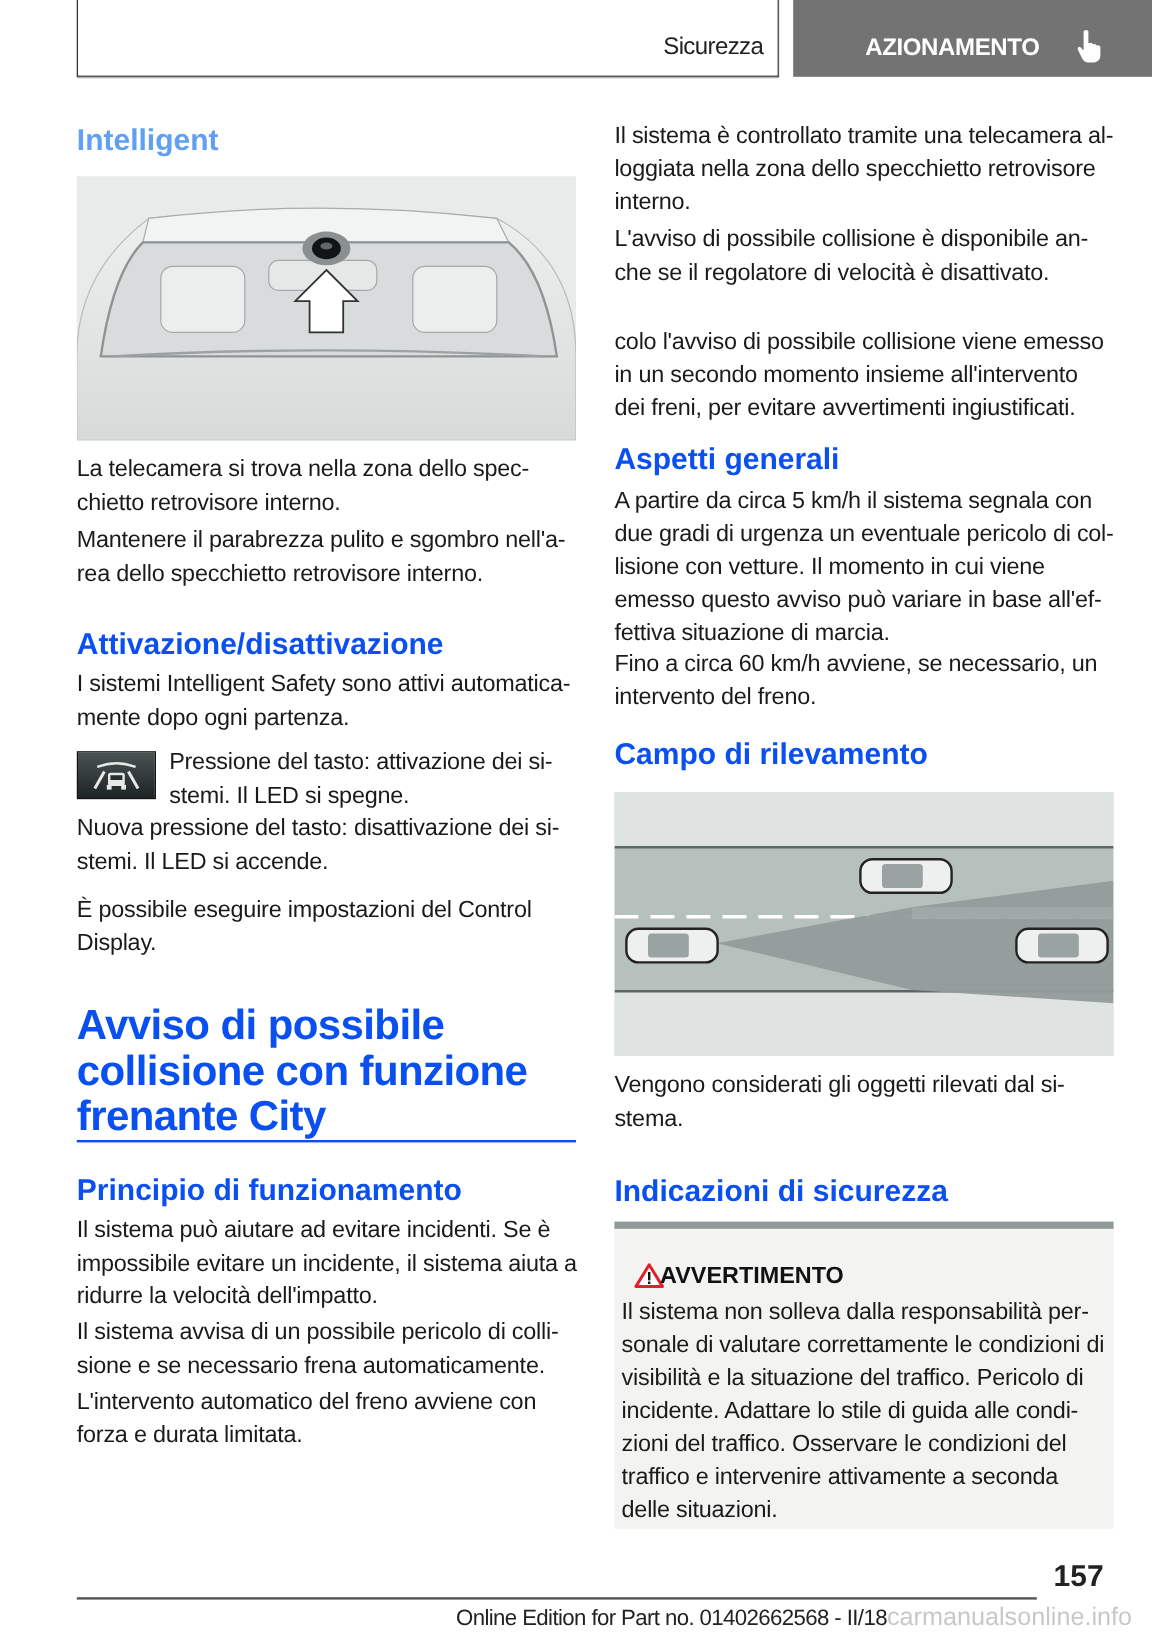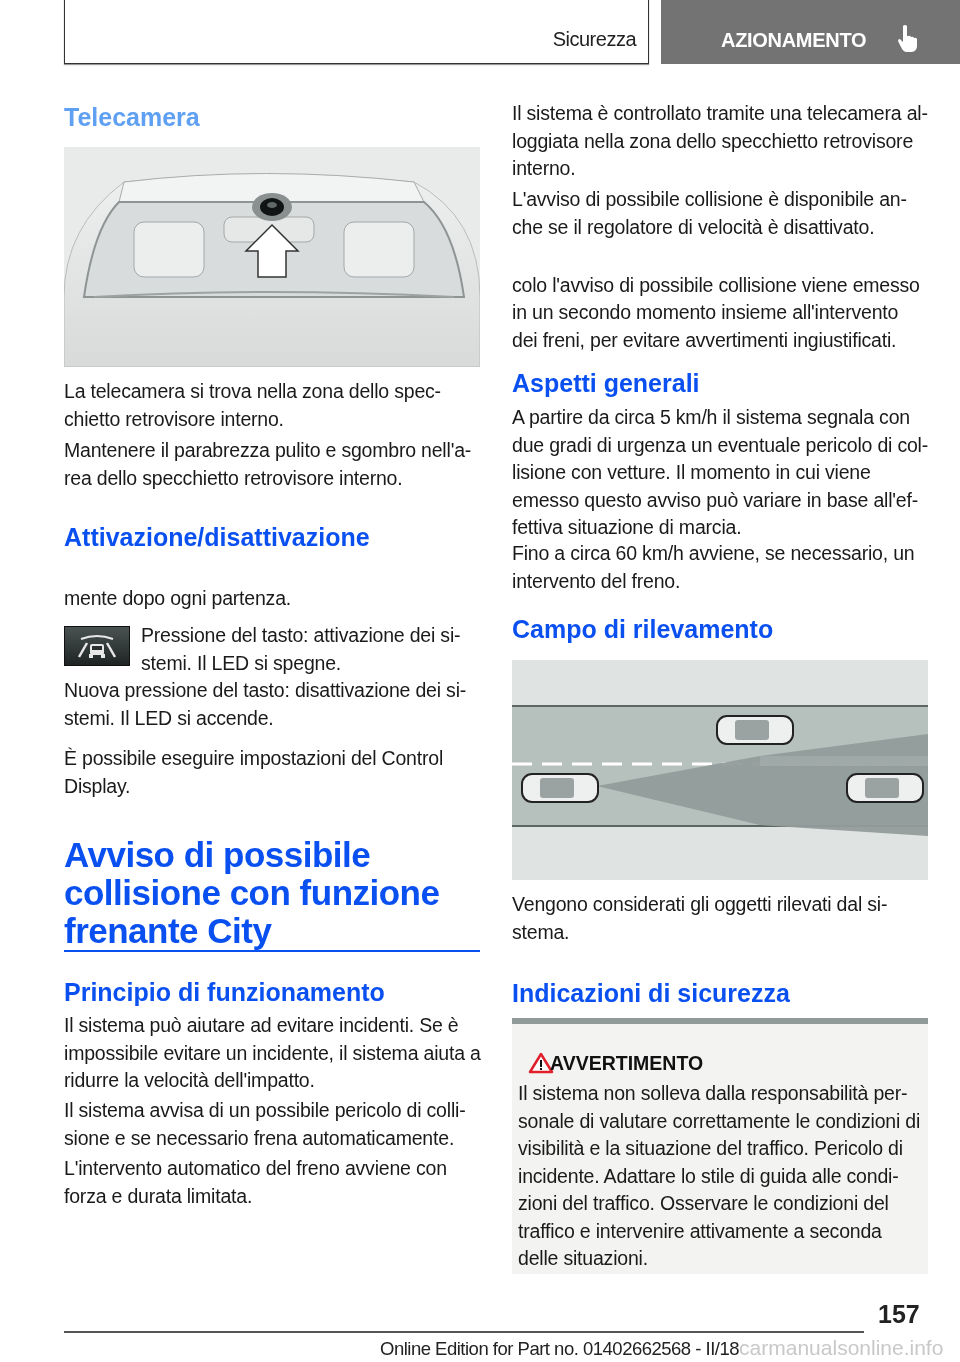--- a/index.html
+++ b/index.html
@@ -45,21 +45,21 @@
 <div class="hdr-left">
   <span>Sicurezza</span>
 </div>
 <div class="hdr-right">
   <span class="t">AZIONAMENTO</span>
   <svg class="hand" width="22" height="30" viewBox="0 0 22 30">
     <path d="M6 2 q2-2 4 0 v10 h1 q2-1 3 1 q2-1 3 1 q2-1 3 1 v7 q0 5 -5 6 h-5 q-4 0 -6 -5 l-3 -6 q0-2 2-2 l3 3 z" fill="#fff"></path>
   </svg>
 </div>
 
-<h2 class="h2 light" style="left:64px; top:103px;">Telecamera</h2>
+<h2 class="h2 light" style="left:64px; top:103px;">Intelligent</h2>
 
 <div class="fig" style="left:64px; top:147px; width:416px; height:220px; background:#e6e8e8;">
   <svg width="416" height="220" viewBox="0 0 416 220">
     <defs>
       <linearGradient id="bodyg" x1="0" y1="0" x2="0" y2="1">
         <stop offset="0" stop-color="#eef0f0"></stop>
           <stop offset="1" stop-color="#d8dada"></stop>
       </linearGradient>
     </defs>
     <rect width="416" height="220" fill="#e9ebeb"></rect>
@@ -81,21 +81,21 @@
   <span>La telecamera si trova nella zona dello spec-</span><br>
   <span>chietto retrovisore interno.</span>
 </p>
 <p class="p" style="left:64px; top:437px;">
   <span>Mantenere il parabrezza pulito e sgombro nell'a-</span><br>
   <span>rea dello specchietto retrovisore interno.</span>
 </p>
 
 <h2 class="h2" style="left:64px; top:523px;">Attivazione/disattivazione</h2>
 <p class="p" style="left:64px; top:557px;">
-  <br>
+  <span>I sistemi Intelligent Safety sono attivi automatica-</span><br>
   <span>mente dopo ogni partenza.</span>
 </p>
 
 <div style="position:absolute; left:64px; top:626px; width:64px; height:38px; background:linear-gradient(#4a5252,#1e2424); border:1px solid #111;">
   <svg width="64" height="38" viewBox="0 0 64 38">
     <path d="M16 12 Q32 6 48 12" stroke="#e8e8e8" stroke-width="2" fill="none"></path>
     <path d="M14 30 L22 16" stroke="#e8e8e8" stroke-width="2.5"></path>
     <path d="M50 30 L42 16" stroke="#e8e8e8" stroke-width="2.5"></path>
     <rect x="25" y="17" width="14" height="11" rx="2" fill="#e8e8e8"></rect>
     <rect x="27" y="19" width="10" height="4" fill="#2a3030"></rect>

